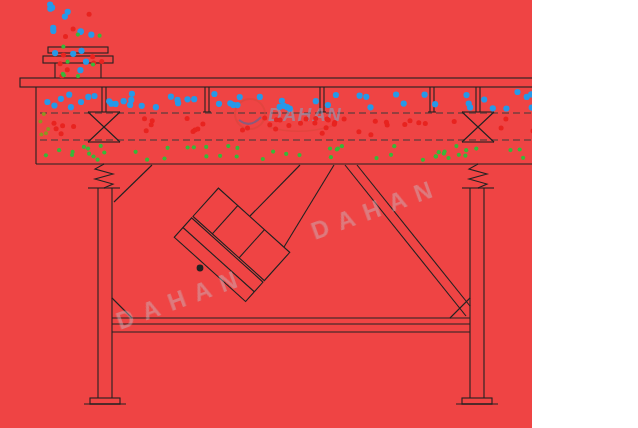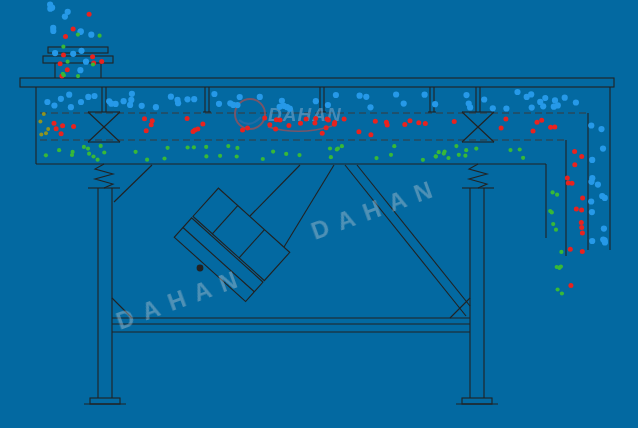--- a/index.html
+++ b/index.html
@@ -1,16 +1,16 @@
 <!DOCTYPE html>
 <html style="--line: #222222;"><head>
 <meta charset="utf-8">
 <style>
   html,body{margin:0;padding:0;background:#ffffff;}
-  .stage{position:relative;width:638px;height:428px;background:#0369a1;overflow:hidden;}
+  .stage{position:relative;width:532px;height:428px;background:#ef4444;overflow:hidden;}
   svg{display:block;}
   .ln line,.ln rect,.ln polyline,.ln path{stroke:var(--line,#222);stroke-width:1.1;fill:none;}
   .dash line{stroke:#3a3a3a;stroke-dasharray:7 4;stroke-width:1;}
   .wm-brand{font:italic bold 19px "Liberation Sans",sans-serif;letter-spacing:1px;}
   .wm-diag text{font:bold 24px "Liberation Sans",sans-serif;fill:#c2ced6;letter-spacing:10px;}
 </style>
 </head>
 <body>
 
 <div class="stage">

